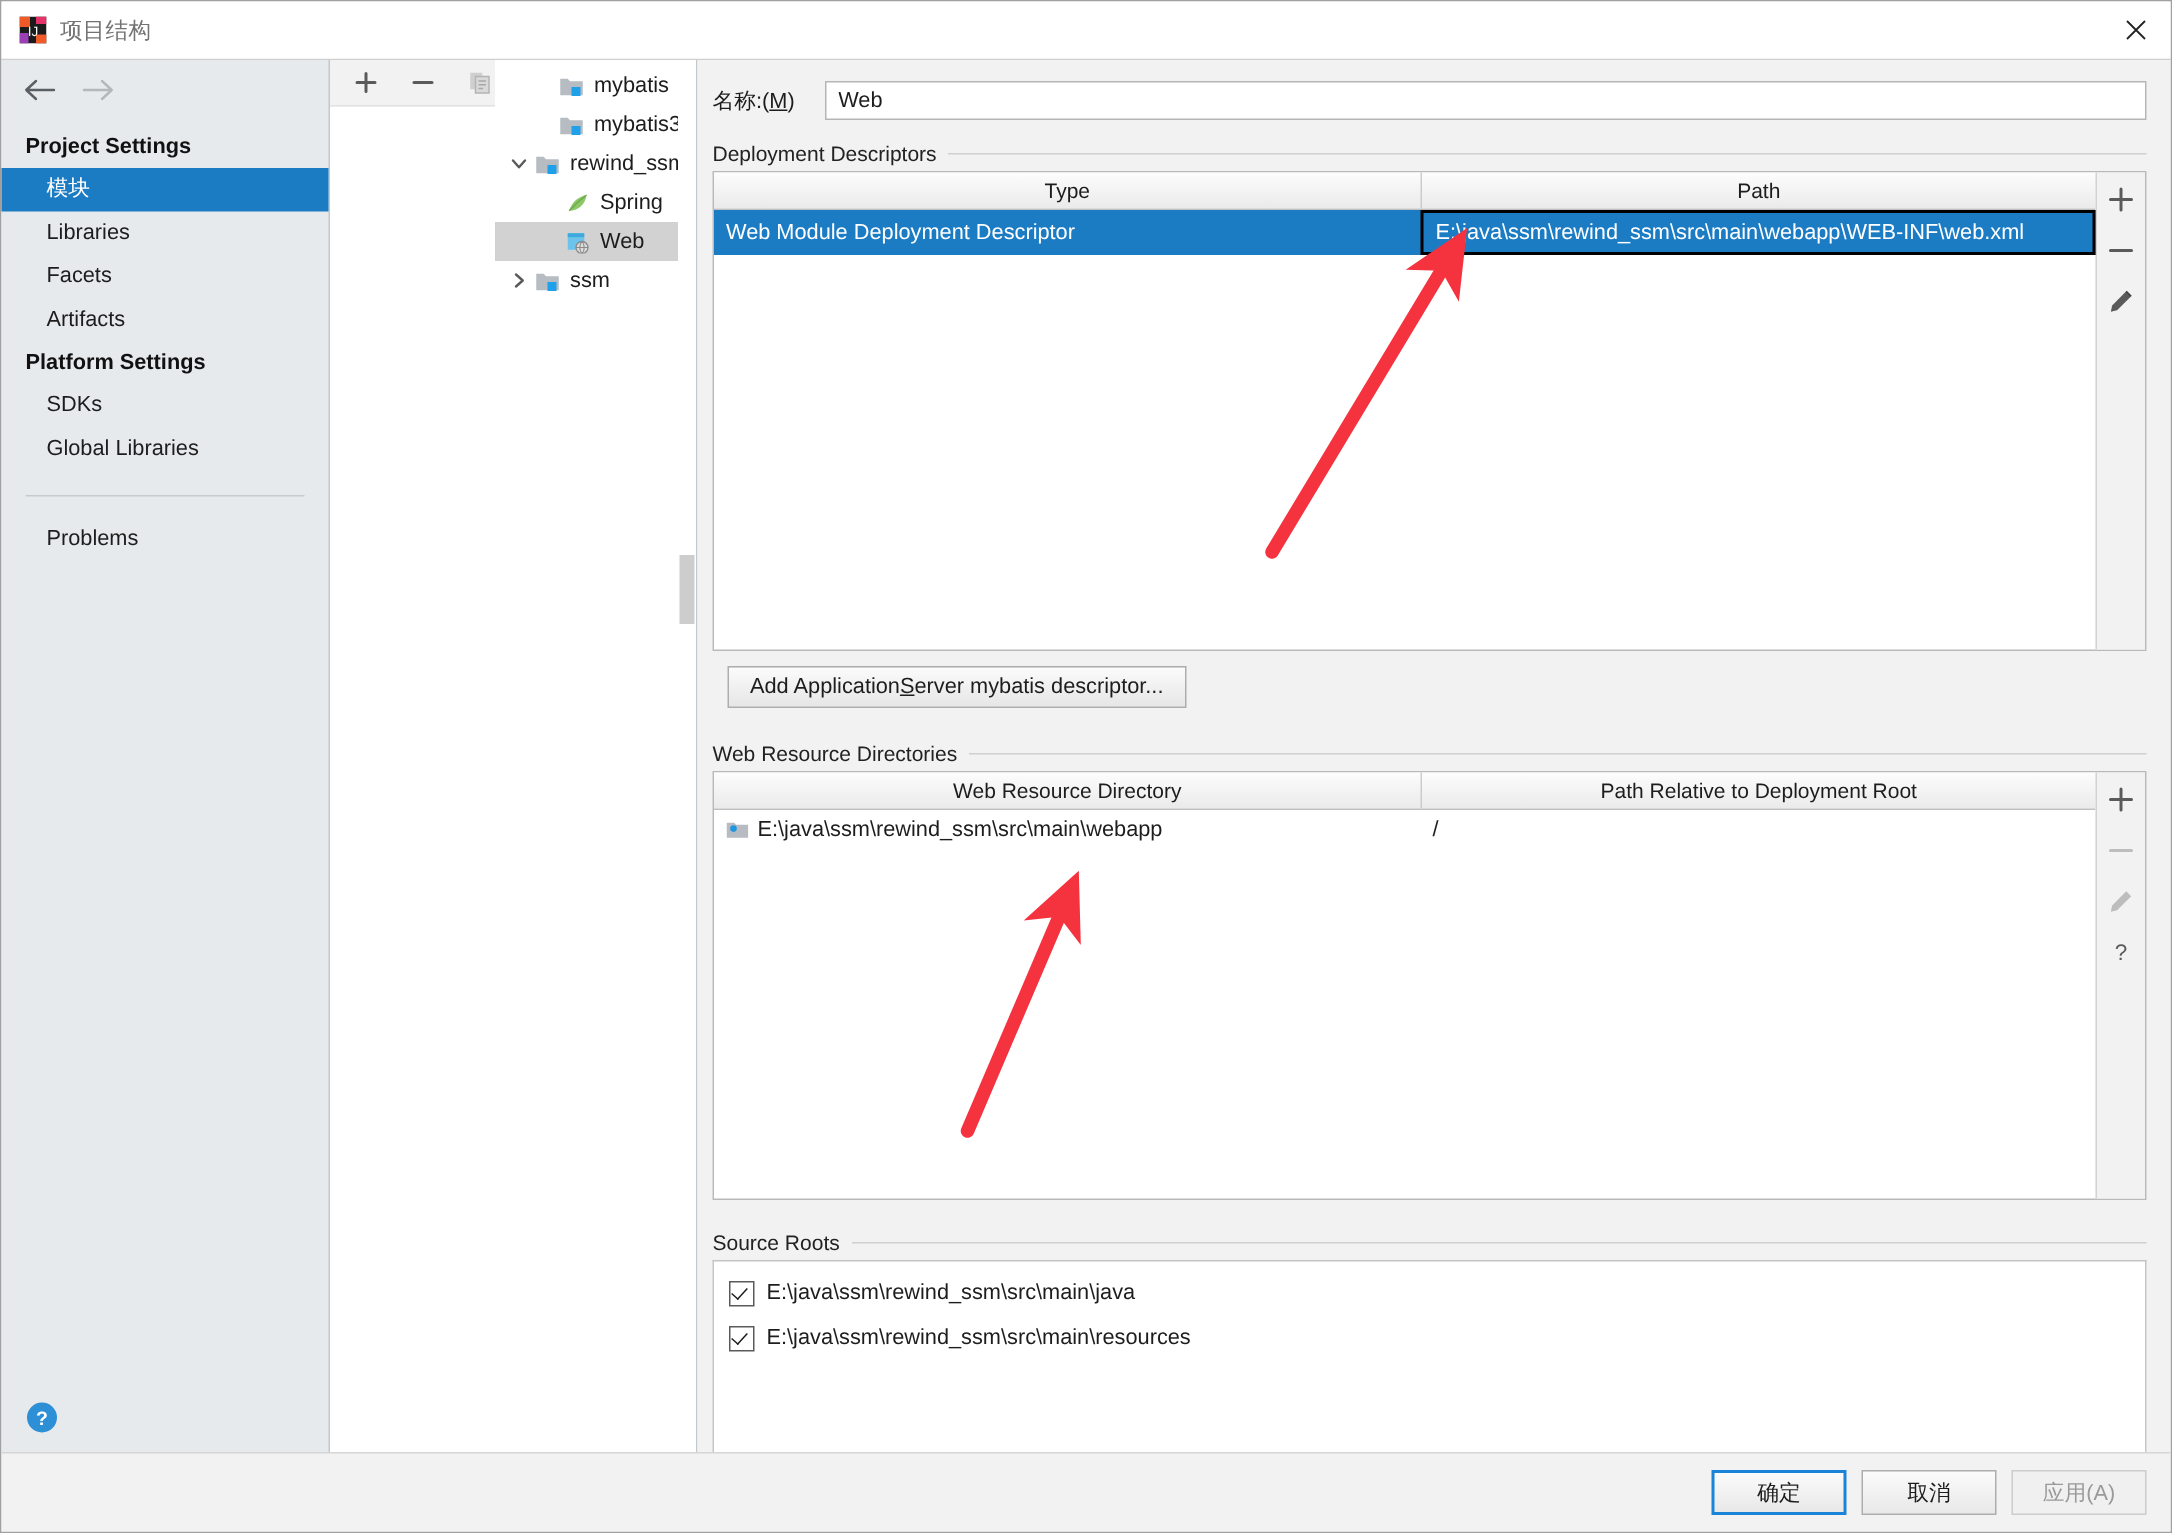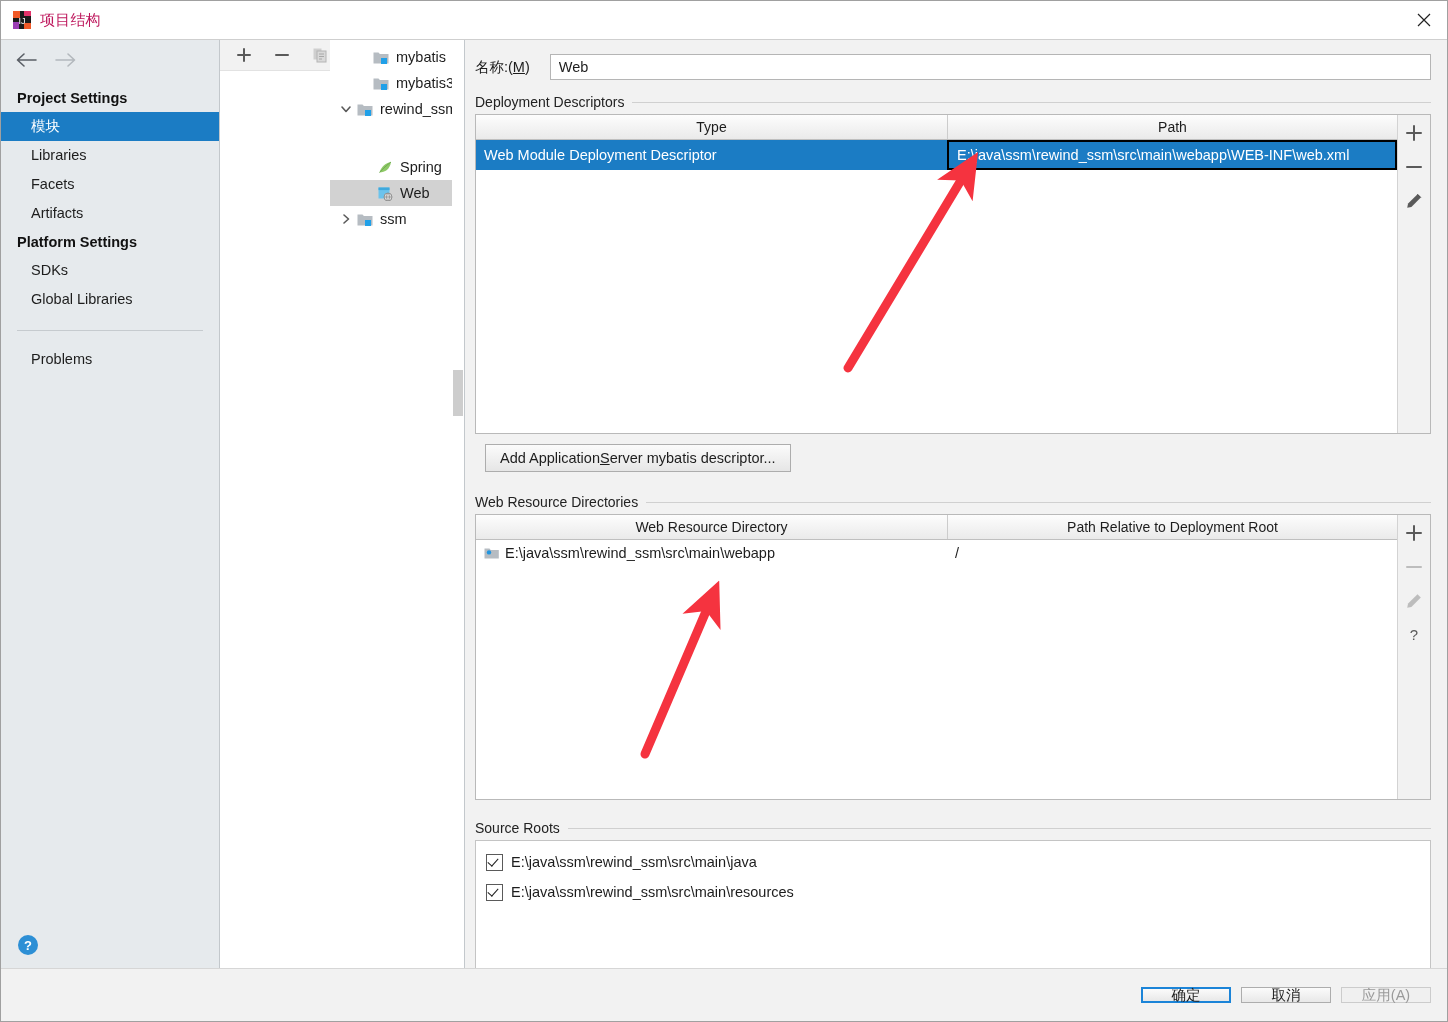--- a/index.html
+++ b/index.html
@@ -38,21 +38,21 @@
   }
   .title-icon {
     width: 18px;
     height: 18px;
     margin-right: 9px;
     position: relative;
     flex: none;
   }
   .title-text {
     font-size: 15px;
-    color: #be185d;
+    color: #737373;
     letter-spacing: .2px;
   }
   .close-btn {
     position: absolute;
     right: 0;
     top: 0;
     width: 46px;
     height: 38px;
     display: flex;
     align-items: center;
@@ -292,21 +292,21 @@
     background: #f2f2f2;
     border-top: 1px solid #d6d6d6;
     display: flex;
     align-items: center;
     justify-content: flex-end;
     padding-right: 16px;
     gap: 10px;
   }
   .btn {
     min-width: 90px;
-    height: 16px;
+    height: 30px;
     font-family: inherit;
     font-size: 14.5px;
     background: linear-gradient(#fbfbfb,#e8e8e8);
     border: 1px solid #adadad;
     color: #1d1d1d;
     cursor: default;
     display: flex;
     align-items: center;
     justify-content: center;
   }
@@ -432,21 +432,21 @@
           </span>
           <span class="tree-icon">
             <svg width="16" height="15" viewBox="0 0 16 15">
               <path d="M0.5 2.5 h5 l1.4 1.6 h8.6 v9.4 h-15 z" fill="#b6bcc2"></path>
               <rect x="8" y="8" width="6" height="6" fill="#20a0e8"></rect>
             </svg>
           </span>
           <span class="tree-label">rewind_ssm</span>
         </div>
 
-        <div class="tree-row" style="padding-left:46px;margin-top:32px;">
+        <div class="tree-row" style="padding-left:46px;">
           <span class="tree-icon">
             <svg width="16" height="15" viewBox="0 0 16 15">
               <path d="M14 2 C13 9 8 12.5 2.5 12.5 C4 7 8.5 3 14 2 Z" fill="#8ec866"></path>
               <path d="M14 2 C10 5 6 8.5 2.5 12.5" stroke="#6aa84f" stroke-width="0.9" fill="none"></path>
             </svg>
           </span>
           <span class="tree-label">Spring</span>
         </div>
 
         <div class="tree-row selected" style="padding-left:46px;">

